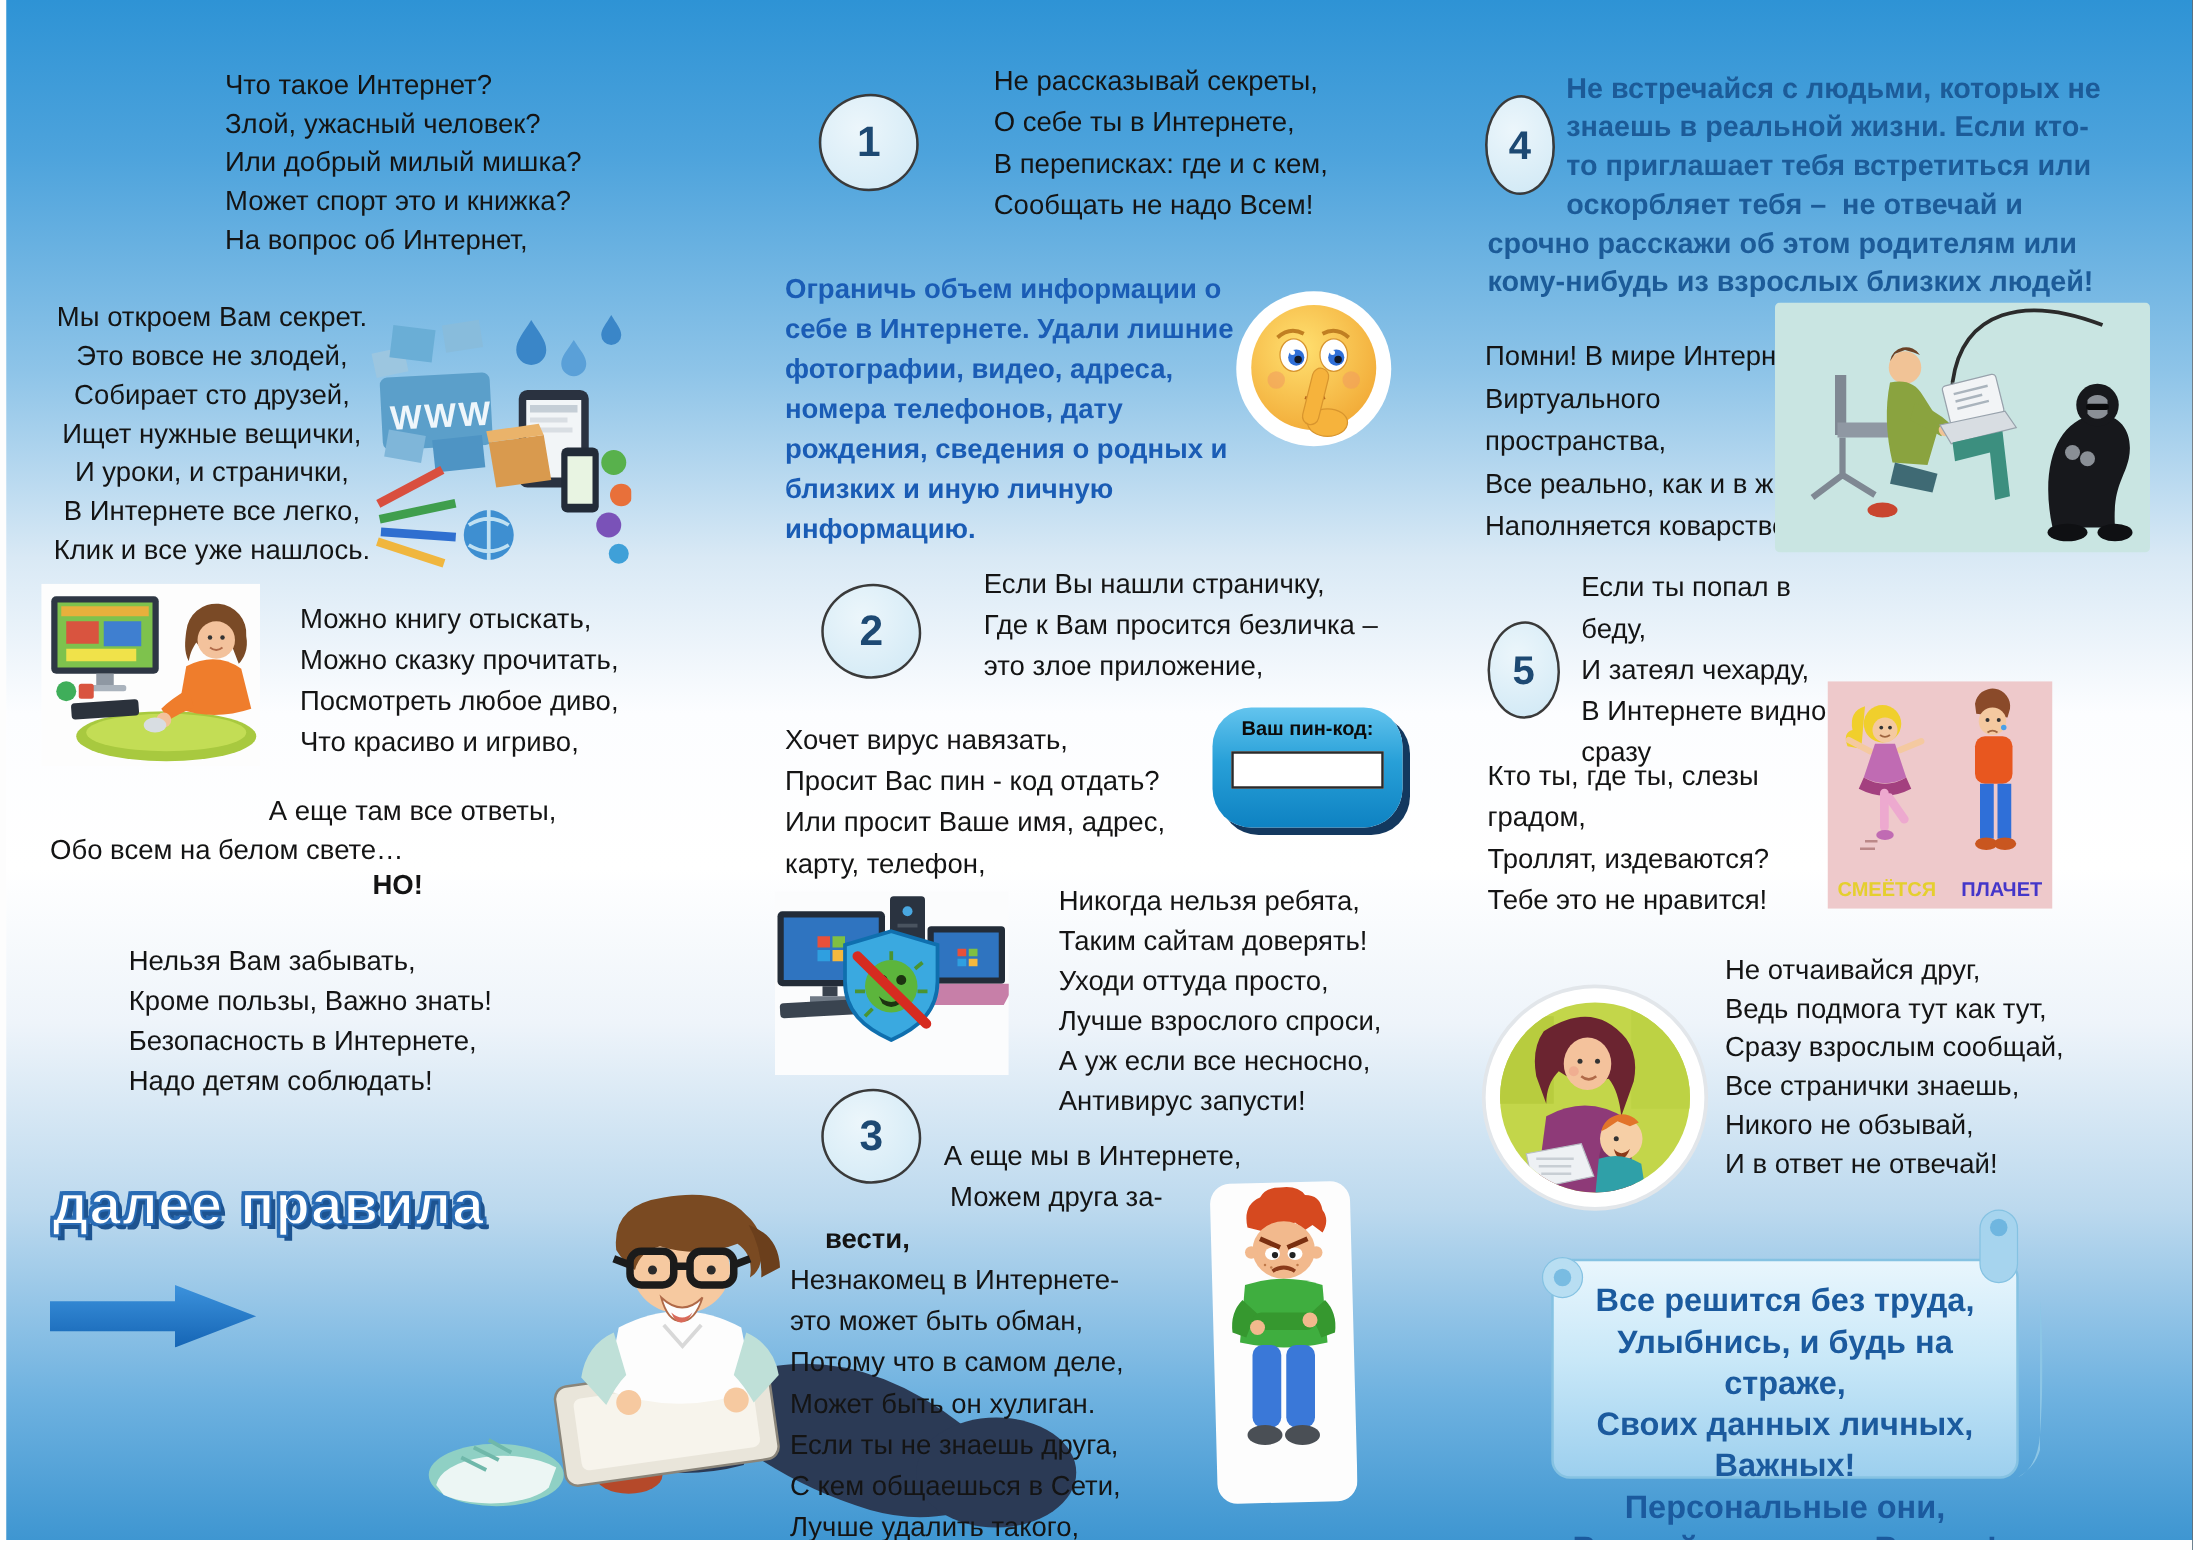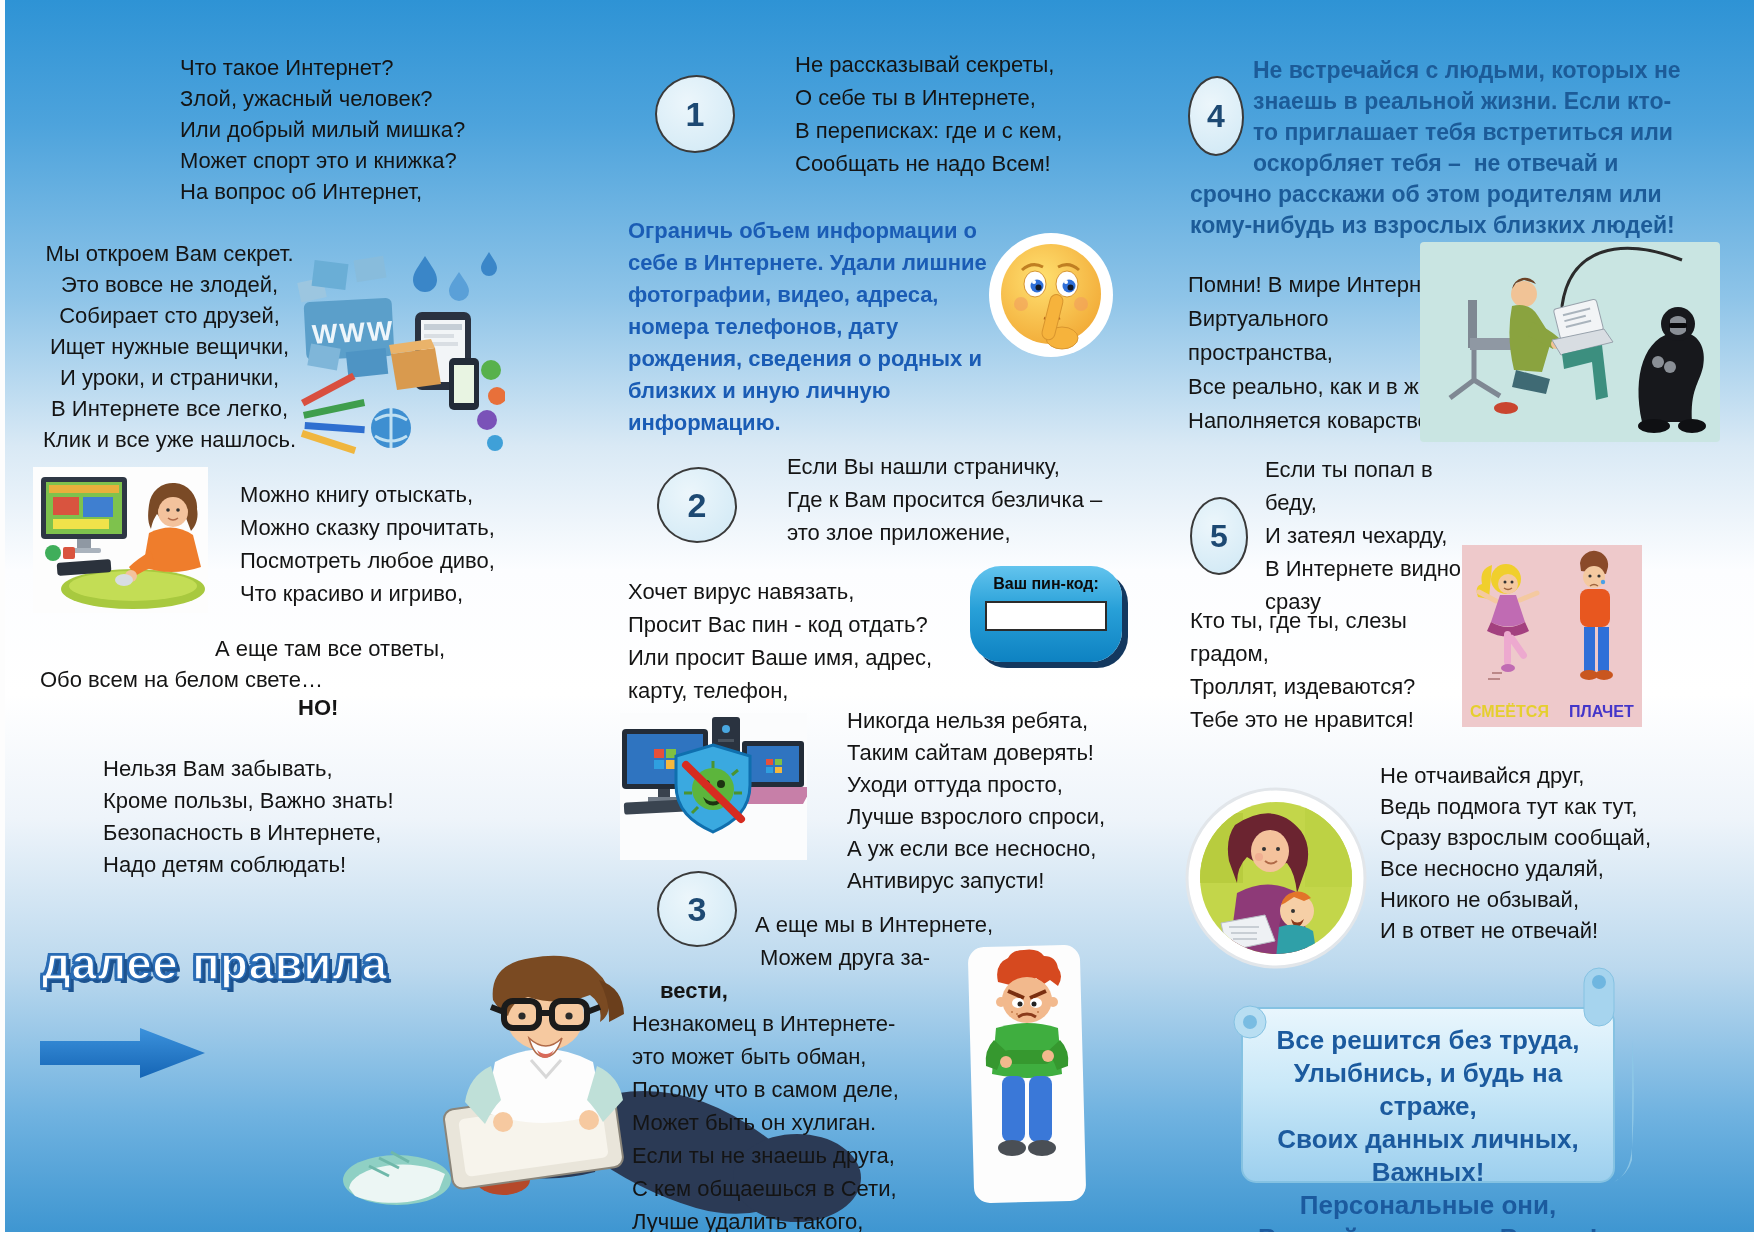--- a/index.html
+++ b/index.html
@@ -476,21 +476,21 @@
       </g>
       <text x="8" y="172" font-size="16" font-weight="bold" fill="#e5cf2e" font-family="Liberation Sans, sans-serif">СМЕЁТСЯ</text>
       <text x="107" y="172" font-size="16" font-weight="bold" fill="#4436c9" font-family="Liberation Sans, sans-serif">ПЛАЧЕТ</text>
     </svg>
   </div>
 
   <div class="blk" style="left:1380px;top:760px;">
     <div>Не отчаивайся друг,</div>
     <div>Ведь подмога тут как тут,</div>
     <div>Сразу взрослым сообщай,</div>
-    <div>Все несносно удаляй,</div>
+    <div>Все странички знаешь,</div>
     <div>Никого не обзывай,</div>
     <div>И в ответ не отвечай!</div>
   </div>
 
   <div class="img" style="left:1185px;top:787px;">
     <svg width="182" height="182" viewBox="0 0 182 182">
       <defs>
           <clipPath id="avC">
             <circle cx="91" cy="91" r="76"></circle>
           </clipPath>

